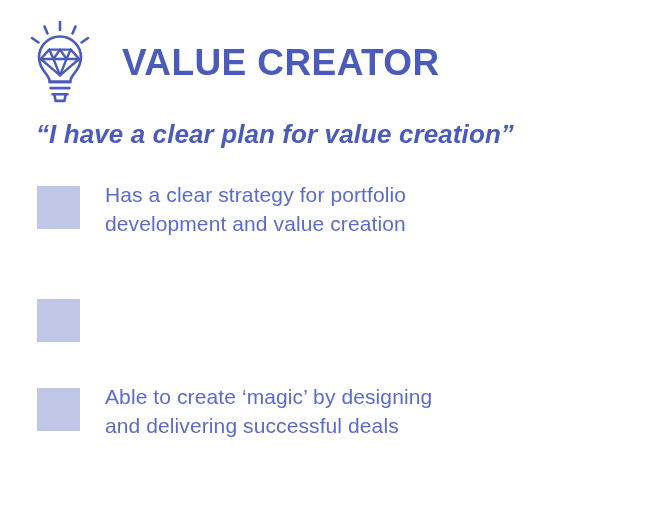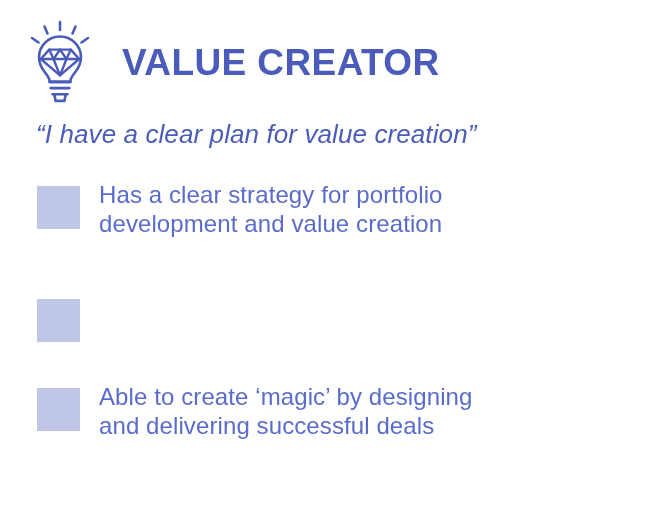--- a/index.html
+++ b/index.html
@@ -49,21 +49,21 @@
     white-space: nowrap;
   }
 
   
   .quote {
     position: absolute;
     left: 36px;
     top: 119px;
     font-size: 26px;
     font-style: italic;
-    font-weight: normal;
+    font-weight: bold;
     color: #4a5bba;
     letter-spacing: 0.1px;
     white-space: nowrap;
   }
 
   
   .bullets {
     position: absolute;
     left: 0;
     top: 178px;
@@ -77,22 +77,22 @@
 
   .bullet-marker {
     flex: 0 0 auto;
     width: 43px;
     height: 43px;
     background: #c0c6e6;
     margin-left: 37px;
     margin-top: 8px;
   }
   .bullet-text {
-    margin-left: 19px;
-    font-size: 24px;
+    margin-left: 25px;
+    font-size: 21px;
     line-height: 29px;
     color: #5b6bcb;
     letter-spacing: 0.1px;
     white-space: pre-line;
     padding-top: 2px;
   }
 
   .row-gap-1 { height: 53px; }
   .row-gap-2 { height: 38px; }
 </style>

